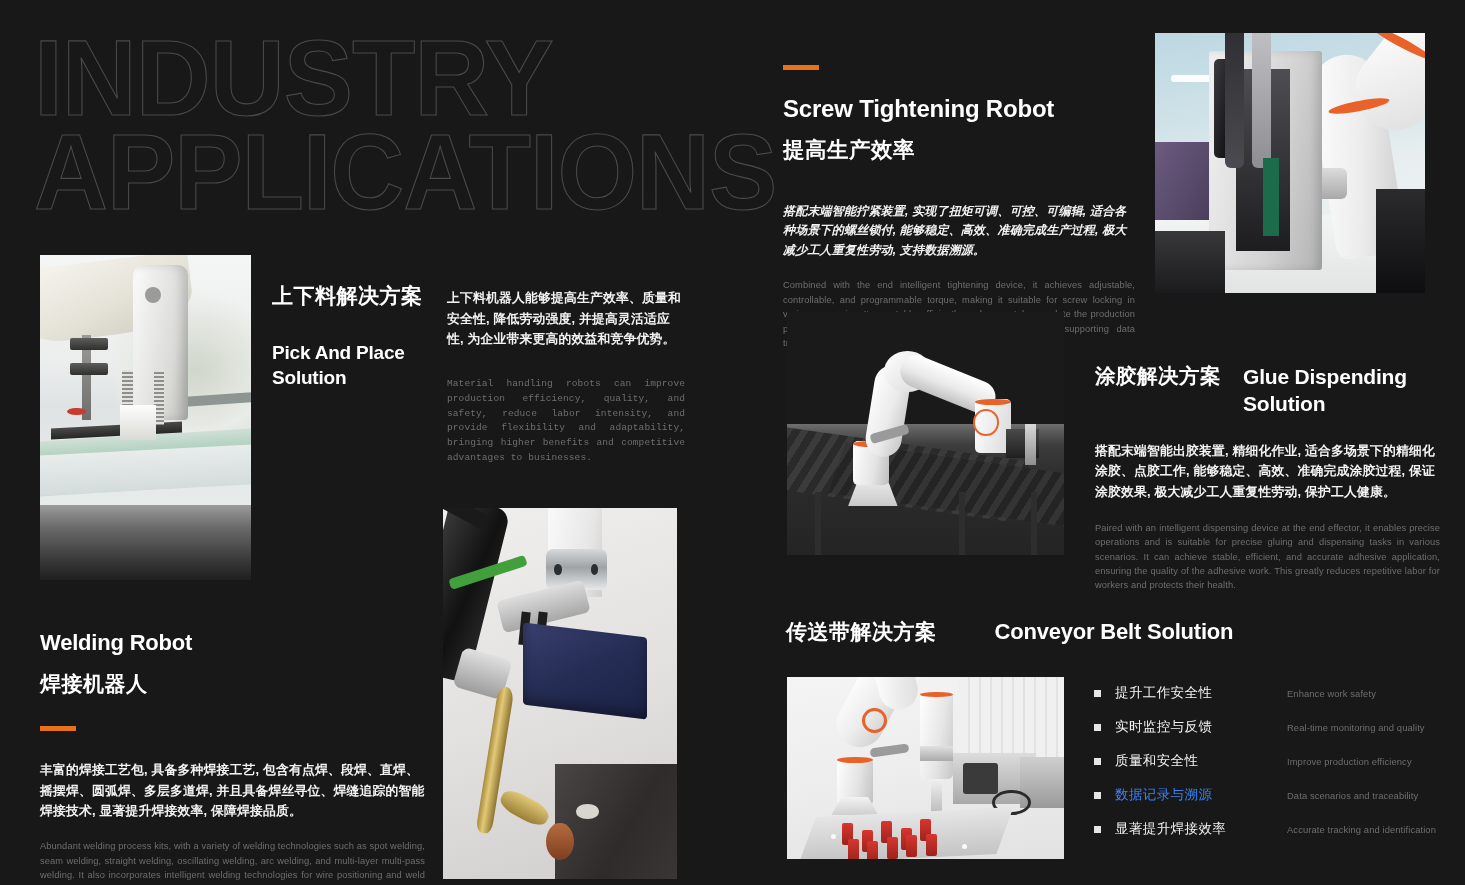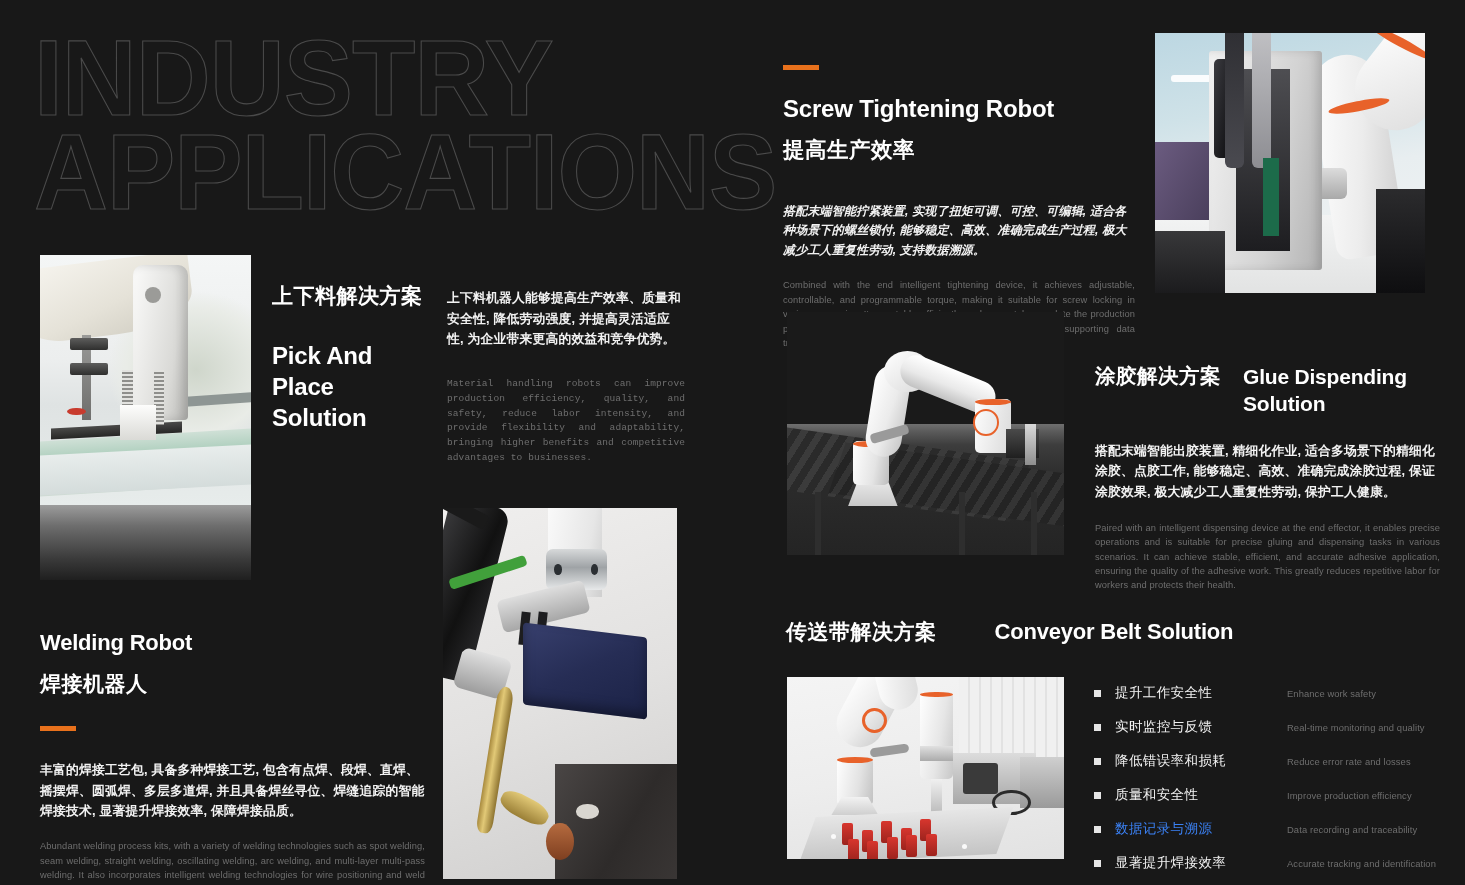--- a/index.html
+++ b/index.html
@@ -421,21 +421,21 @@
   <div class="plate"></div>
   <div class="spring1"></div>
     <div class="spring2"></div>
   <div class="block"></div>
   <div class="red"></div>
 </div>
 <div id="ph-pick-fade"></div>
 
 <div style="position:absolute;left:272px;top:282px;width:158px;">
   <div class="cn-h" style="font-size:21px;line-height:1.35;">上下料解决方案</div>
-  <div class="en-h" style="font-size:24px;line-height:1.28;margin-top:31px;">Pick And Place Solution</div>
+  <div class="en-h" style="font-size:19px;line-height:1.28;margin-top:31px;">Pick And Place Solution</div>
 </div>
 <div style="position:absolute;left:447px;top:288px;width:238px;">
   <div class="cn-body" style="font-size:12.8px;">上下料机器人能够提高生产效率、质量和安全性, 降低劳动强度, 并提高灵活适应性, 为企业带来更高的效益和竞争优势。</div>
   <div class="en-body" style="font-size:9.5px;margin-top:27px;font-family:Liberation Mono, monospace;">Material handling robots can improve production efficiency, quality, and safety, reduce labor intensity, and provide flexibility and adaptability, bringing higher benefits and competitive advantages to businesses.</div>
 </div>
 
 <div style="position:absolute;left:40px;top:630px;width:385px;">
   <div class="en-h" style="font-size:22px;">Welding Robot</div>
   <div class="cn-h" style="font-size:21px;margin-top:14px;">焊接机器人</div>
   <div class="orange-bar" style="margin-top:28px;"></div>
@@ -567,31 +567,26 @@
       <span style="font-size: 13.5px; color: rgb(242, 242, 242); font-weight: 400; width: 172px; letter-spacing: 0.4px;">提升工作安全性</span>
       <span style="font-size: 9.4px; color: rgb(110, 110, 110); letter-spacing: 0.1px;">Enhance work safety</span>
     </div>
     <div class="bullet-row" style="display: flex; align-items: center; height: 34px;">
       <span style="width: 7px; height: 7px; background: rgb(230, 230, 230); flex: 0 0 7px; margin-right: 14px;"></span>
       <span style="font-size: 13.5px; color: rgb(242, 242, 242); font-weight: 400; width: 172px; letter-spacing: 0.4px;">实时监控与反馈</span>
       <span style="font-size: 9.4px; color: rgb(110, 110, 110); letter-spacing: 0.1px;">Real-time monitoring and quality</span>
     </div>
     <div class="bullet-row" style="display: flex; align-items: center; height: 34px;">
       <span style="width: 7px; height: 7px; background: rgb(230, 230, 230); flex: 0 0 7px; margin-right: 14px;"></span>
-      <span style="font-size: 13.5px; color: rgb(242, 242, 242); font-weight: 400; width: 172px; letter-spacing: 0.4px;">降低错误率和损耗</span>
-      <span style="font-size: 9.4px; color: rgb(110, 110, 110); letter-spacing: 0.1px;">Reduce error rate and losses</span>
-    </div>
-    <div class="bullet-row" style="display: flex; align-items: center; height: 34px;">
-      <span style="width: 7px; height: 7px; background: rgb(230, 230, 230); flex: 0 0 7px; margin-right: 14px;"></span>
       <span style="font-size: 13.5px; color: rgb(242, 242, 242); font-weight: 400; width: 172px; letter-spacing: 0.4px;">质量和安全性</span>
       <span style="font-size: 9.4px; color: rgb(110, 110, 110); letter-spacing: 0.1px;">Improve production efficiency</span>
     </div>
     <div class="bullet-row" style="display: flex; align-items: center; height: 34px;">
       <span style="width: 7px; height: 7px; background: rgb(230, 230, 230); flex: 0 0 7px; margin-right: 14px;"></span>
       <span style="font-size: 13.5px; color: #3b82f6; font-weight: 400; width: 172px; letter-spacing: 0.4px;">数据记录与溯源</span>
-      <span style="font-size: 9.4px; color: rgb(110, 110, 110); letter-spacing: 0.1px;">Data recording and traceability</span>
+      <span style="font-size: 9.4px; color: rgb(110, 110, 110); letter-spacing: 0.1px;">Data scenarios and traceability</span>
     </div>
     <div class="bullet-row" style="display: flex; align-items: center; height: 34px;">
       <span style="width: 7px; height: 7px; background: rgb(230, 230, 230); flex: 0 0 7px; margin-right: 14px;"></span>
       <span style="font-size: 13.5px; color: rgb(242, 242, 242); font-weight: 400; width: 172px; letter-spacing: 0.4px;">显著提升焊接效率</span>
       <span style="font-size: 9.4px; color: rgb(110, 110, 110); letter-spacing: 0.1px;">Accurate tracking and identification</span>
     </div>
   </div>
 
 </body></html>

